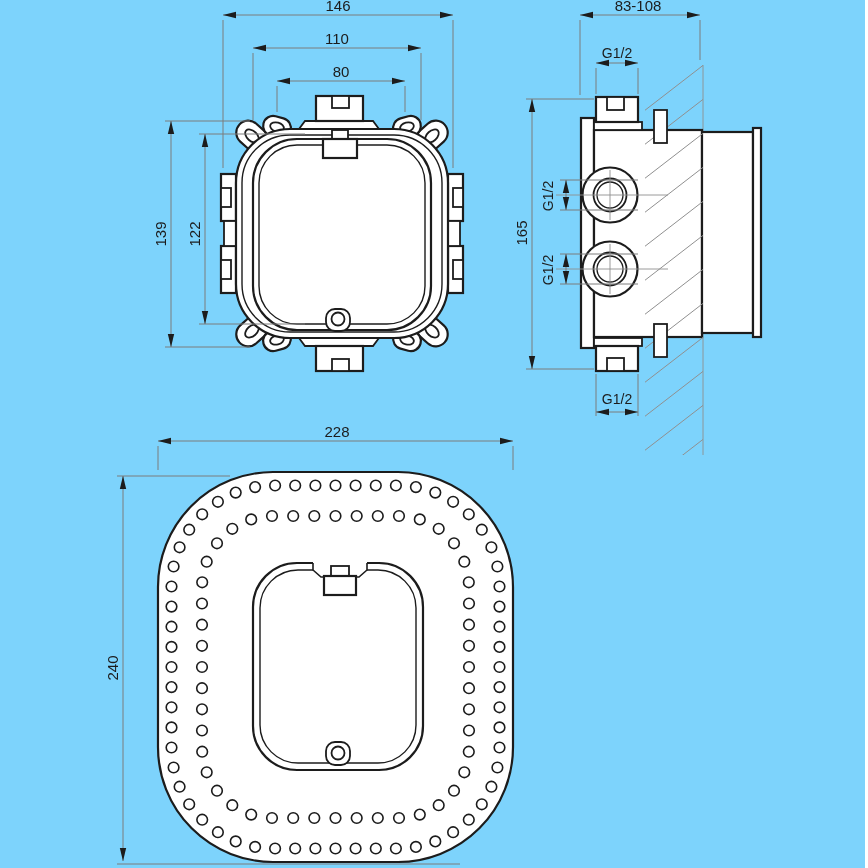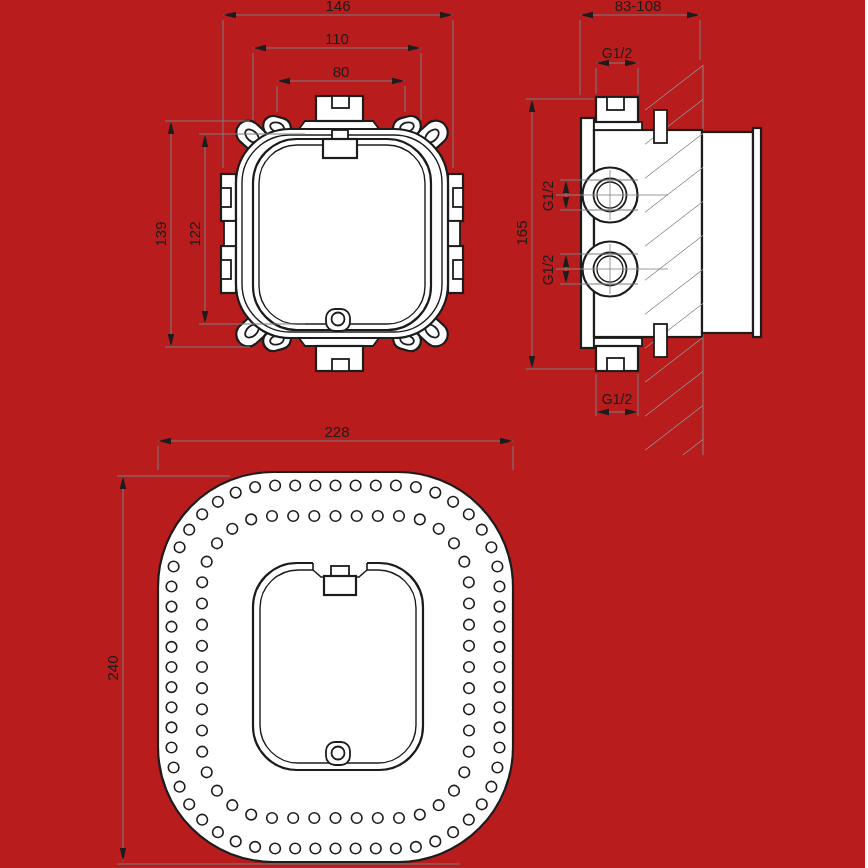--- a/index.html
+++ b/index.html
@@ -1,16 +1,16 @@
 <!DOCTYPE html>
 <html><head>
 <meta charset="utf-8">
 <style>
   html,body{margin:0;padding:0;background:#ffffff;}
-  .canvas{width:865px;height:868px;background:#b91c1c;overflow:hidden;}
+  .canvas{width:865px;height:868px;background:#7dd3fc;overflow:hidden;}
   svg{display:block;}
   .o {fill:#ffffff;stroke:#1c1c1c;stroke-width:2.2;}
   .o2{fill:#ffffff;stroke:#1c1c1c;stroke-width:1.8;}
   .m {fill:none;stroke:#1c1c1c;stroke-width:1.4;}
   .m2{fill:#ffffff;stroke:#1c1c1c;stroke-width:1.8;}
   .dim{stroke:#7d7d7d;stroke-width:1;fill:none;}
   .ext{stroke:#7d7d7d;stroke-width:1;}
   .cl{stroke:#8f8f8f;stroke-width:0.9;}
   .hat{stroke:#909090;stroke-width:1;}
   .t{font-family:"Liberation Sans",sans-serif;font-size:15px;fill:#1c1c1c;text-anchor:middle;}

